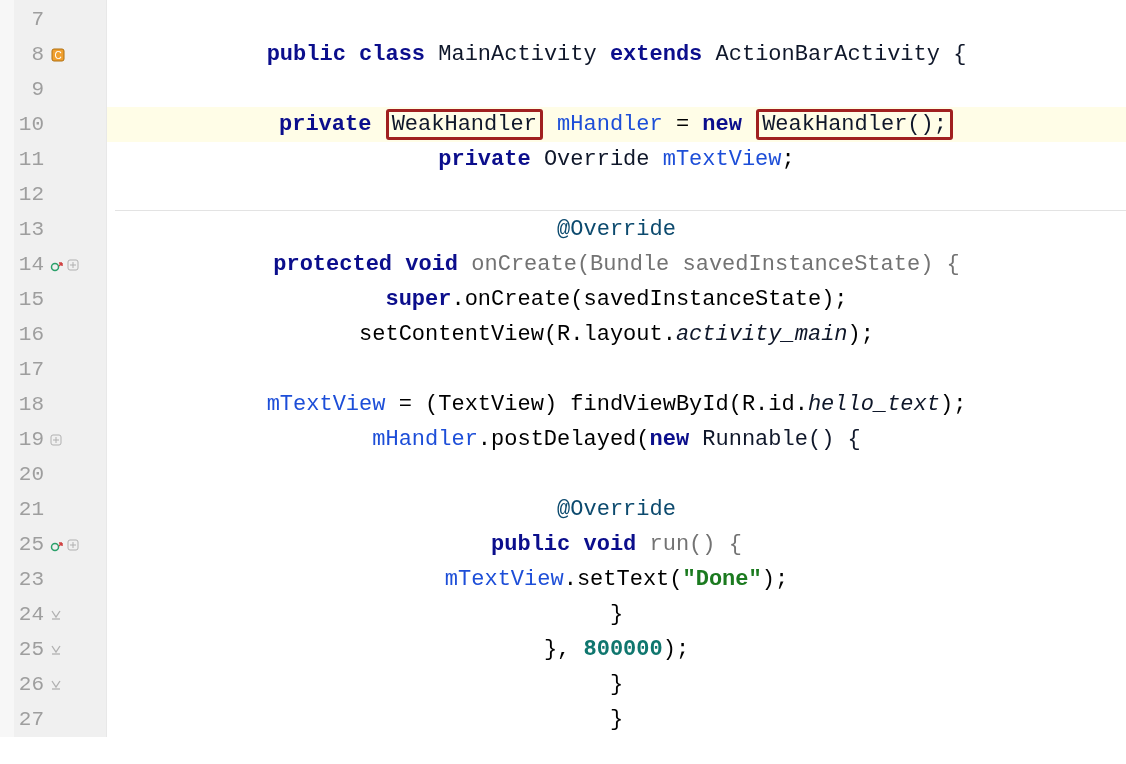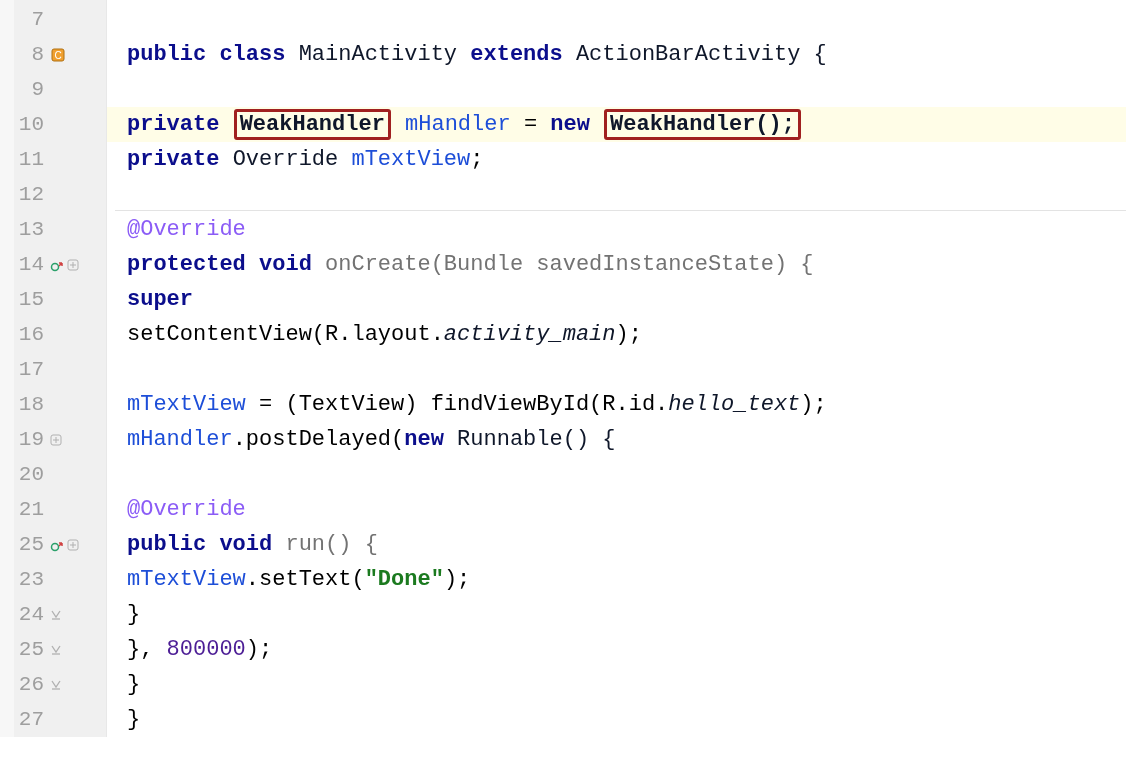--- a/index.html
+++ b/index.html
@@ -41,39 +41,39 @@
 .code {
   padding-top: 2px;
   flex: 1;
   position: relative;
 }
 .line {
   height: 35px;
   display: flex;
   align-items: center;
   white-space: pre;
-  padding-left: 20px;
+  padding-left: 0;
+  justify-content: center;
 }
 .hl {
   background: #fffde7;
 }
 .kw { color: #0b0e8c; font-weight: bold; }
 .type { color: #0f172a; }
 .field { color: #1d4ed8; }
 .str { color: #1b7a1f; font-weight: bold; }
-.num { color: #4c1d95; }
-.ann { color: #8b5cf6; }
+.num { color: #0f766e; font-weight: bold; }
+.ann { color: #0c4a6e; }
 .fn { color: #737373; }
 .it { font-style: italic; color: #0f172a; }
 .box {
   border: 3px solid #a02020;
   padding: 0 3px;
   border-radius: 3px;
   margin: 0 1px;
-  font-weight: bold;
 }
 .sep {
   position: absolute;
   left: 8px;
   right: 0;
   top: 210px;
   border-top: 1px solid #e3e3e3;
 }
 .o-icon svg, .ov-icon svg, .fold-icon svg, .unfold-icon svg { display:block; }
 </style>
@@ -231,21 +231,21 @@
 <div class="code" id="code">
   <div class="sep"></div>
 <div class="line"></div>
     <div class="line"><span class="kw">public </span><span class="kw">class </span><span class="type">MainActivity </span><span class="kw">extends </span><span class="type">ActionBarActivity {</span></div>
     <div class="line"></div>
     <div class="line hl">    <span class="kw">private </span><span class="box"><span class="type">WeakHandler</span></span><span class="field"> mHandler</span><span class=""> = </span><span class="kw">new </span><span class="box"><span class="type">WeakHandler();</span></span></div>
     <div class="line">    <span class="kw">private </span><span class="type">Override </span><span class="field">mTextView</span><span class="">;</span></div>
     <div class="line"></div>
     <div class="line">    <span class="ann">@Override</span></div>
     <div class="line">    <span class="kw">protected </span><span class="kw">void </span><span class="fn">onCreate(Bundle savedInstanceState) {</span></div>
-    <div class="line">        <span class="kw">super</span></div>
+    <div class="line">        <span class="kw">super</span><span class="">.onCreate(savedInstanceState);</span></div>
     <div class="line">        <span class="">setContentView(R.layout.</span><span class="it">activity_main</span><span class="">);</span></div>
     <div class="line"></div>
     <div class="line">        <span class="field">mTextView</span><span class=""> = (TextView) findViewById(R.id.</span><span class="it">hello_text</span><span class="">);</span></div>
     <div class="line">        <span class="field">mHandler</span><span class="">.postDelayed(</span><span class="kw">new </span><span class="type">Runnable() {</span></div>
     <div class="line"></div>
     <div class="line">            <span class="ann">@Override</span></div>
     <div class="line">            <span class="kw">public </span><span class="kw">void </span><span class="fn">run() {</span></div>
     <div class="line">                <span class="field">mTextView</span><span class="">.setText(</span><span class="str">"Done"</span><span class="">);</span></div>
     <div class="line">            <span class="">}</span></div>
     <div class="line">        <span class="">}, </span><span class="num">800000</span><span class="">);</span></div>

